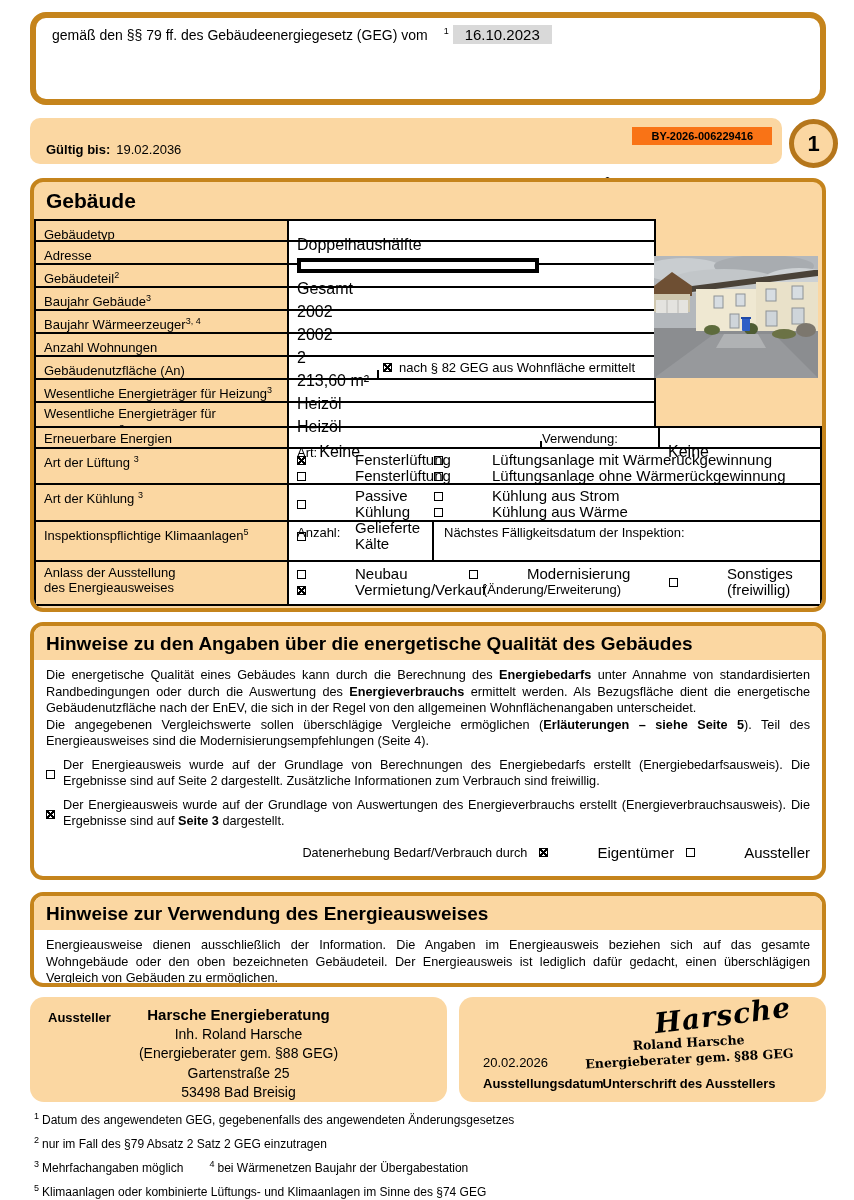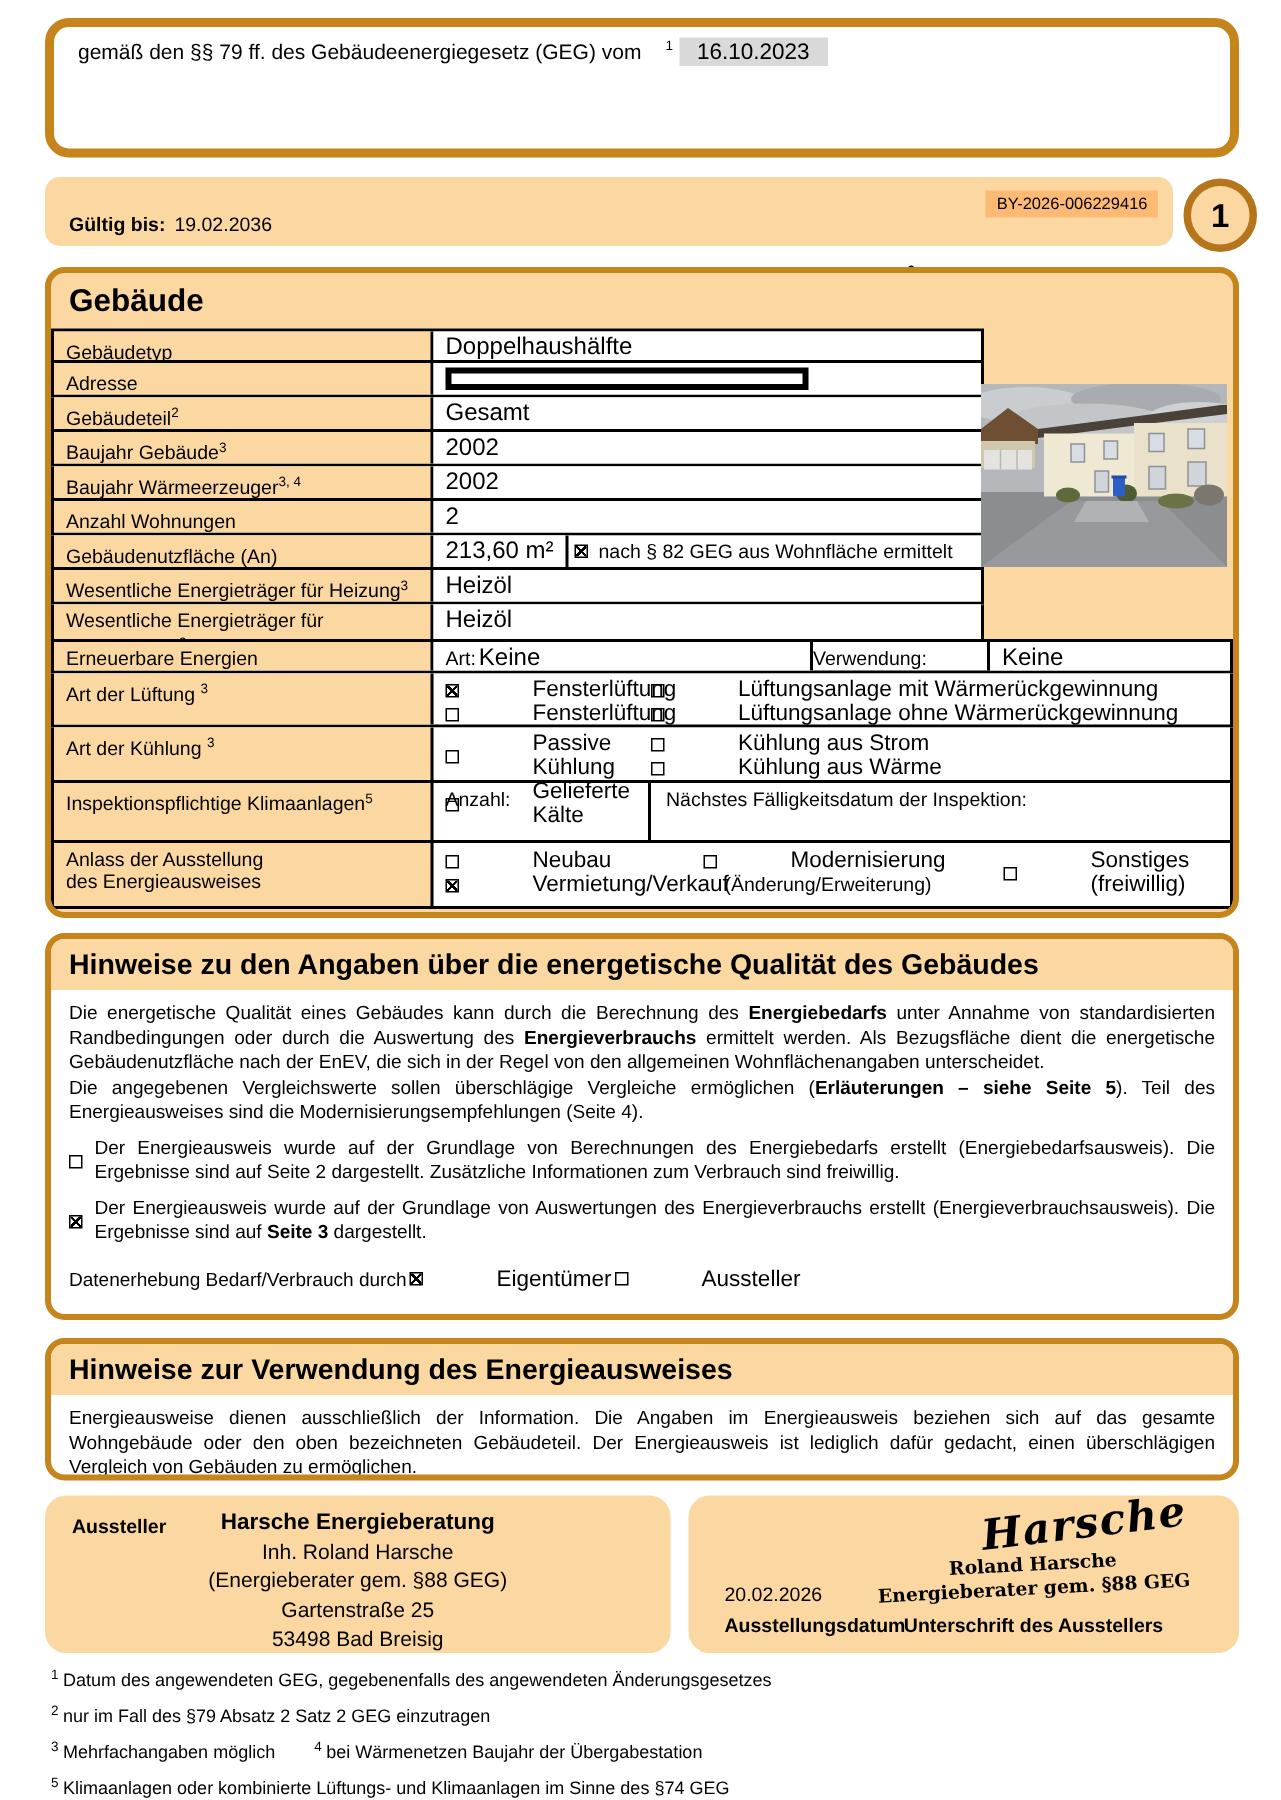--- a/index.html
+++ b/index.html
@@ -17,21 +17,21 @@
   .h-line2 sup { font-size:9px; margin:0 4px 0 16px; }
   .h-date { display:inline-block; background:#d9d9d9; padding:1px 12px; font-size:15px; }
 
   
   .reg-band { position:absolute; top:118px; left:30px; width:752px; height:46px;
     background:#fbd7a2; border-radius:10px; }
   .reg-valid { position:absolute; left:16px; bottom:7px; font-size:13px; }
   .reg-valid b { margin-right:6px; }
   .reg-label { position:absolute; right:172px; top:9px; font-size:15px; font-weight:bold;margin-top:48px; }
   .reg-label sup { font-size:9px; margin-left:4px; }
-  .reg-number { position:absolute; right:10px; top:9px; background:#fdba74; font-size:11px; padding:3px 7px; }
+  .reg-number { position:absolute; right:10px; top:9px; background:#f97316; font-size:11px; padding:3px 19px;font-weight:bold; }
   .page-circle { position:absolute; top:119px; left:789px; width:49px; height:49px; border-radius:50%;
     border:5px solid #b5761b; background:#fbd7a2; display:flex; align-items:center; justify-content:center;
     font-size:22px; font-weight:bold; }
 
   
   .sect { position:absolute; left:30px; width:796px; border:4px solid #c5841c; border-radius:13px;
     background:#fff; overflow:hidden; }
   .sect-band { background:#fbd7a2; padding:7px 12px 5px 12px; }
   .sect-title { font-size:19px; font-weight:bold; }
 
@@ -40,21 +40,21 @@
   .geb-title { font-size:21px; font-weight:bold; padding:7px 0 6px 12px; }
   .geb-inner { position:relative; }
   .trow { display:flex; width:788px; border:2px solid #000; border-top:none; background:#fff; }
   .trow.first { border-top:2px solid #000; }
   .trow.short { width:622px; }
   .trow.short.last { border-bottom:none; }
   .trow.renew { border-top:2px solid #000; }
   .tlabel { width:253px; flex:none; background:#fbd7a2; border-right:2px solid #000;
     font-size:13px; padding:3px 4px 2px 8px; line-height:15px; }
   .tlabel sup { font-size:9px; }
-  .tvalue { flex:1; font-size:16px; padding:1px 4px 0 8px; line-height:19px; background:#fff; }
+  .tvalue { flex:1; font-size:16px; padding:1px 4px 0 8px; line-height:19px; background:#fff;margin-top:13px; }
   .row-h { height:23px; }
   .redact-box { width:242px; height:15px; border:4px solid #000; background:#fff; margin-top:2px; }
   .subcell { border-right:2px solid #000; flex:none; }
   .v-area { width:90px; }
   .cbcell { display:flex; align-items:center; font-size:13px; padding-left:4px; flex:1; }
   .cb { display:inline-block; width:9px; height:9px; border:1px solid #000; position:relative; flex:none; margin-right:7px; }
   .cb.checked::before { content:""; position:absolute; inset:0;
     background:linear-gradient(45deg,transparent 42%,#000 42%,#000 58%,transparent 58%),
                linear-gradient(-45deg,transparent 42%,#000 42%,#000 58%,transparent 58%); }
   .art-cell { width:253px; display:flex; align-items:baseline; }
@@ -71,22 +71,22 @@
   .occ-col2 { width:200px; flex:none; }
   .photo { position:absolute; right:4px; top:74px; }
 
   
   .hints1 { top:622px; height:258px; }
   .hints2 { top:892px; height:95px; }
   .hint-content { padding:7px 12px 0 12px; font-size:12.7px; line-height:16.5px; text-align:justify; }
   .hint-p { margin:0; }
   .cb-item { display:flex; margin-top:7px; text-align:justify;align-items:center; }
   .cb-item .cb { margin:3px 8px 0 0; }
-  .data-row { display:flex; align-items:center; margin-top:15px; font-size:12.7px; }
-  .data-row .opt { margin-left:2px; }
+  .data-row { display:flex; align-items:center; margin-top:15px; font-size:12.7px;justify-content:flex-end; }
+  .data-row .opt { margin-left:12px; }
   .dr-opt1 { margin-left:62px; }
   .dr-opt2 { margin-left:118px; }
 
   
   .issuer { position:absolute; top:997px; left:30px; width:417px; height:105px;
     background:#fbd7a2; border-radius:14px; }
   .issuer-label { position:absolute; left:18px; top:13px; font-size:13px; font-weight:bold; }
   .issuer-lines { text-align:center; padding-top:8px; font-size:14px; line-height:19.5px; }
   .issuer-company { font-size:15px; font-weight:bold; }
   .sigbox { position:absolute; top:997px; left:459px; width:367px; height:105px;

